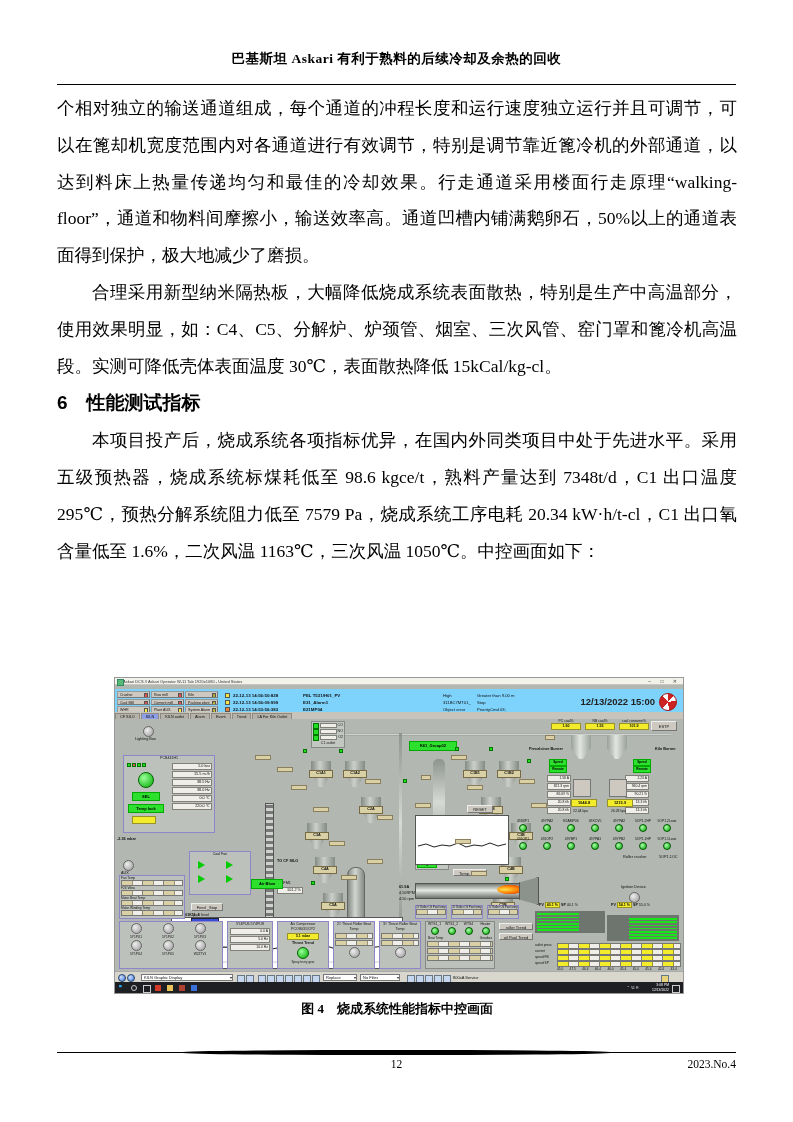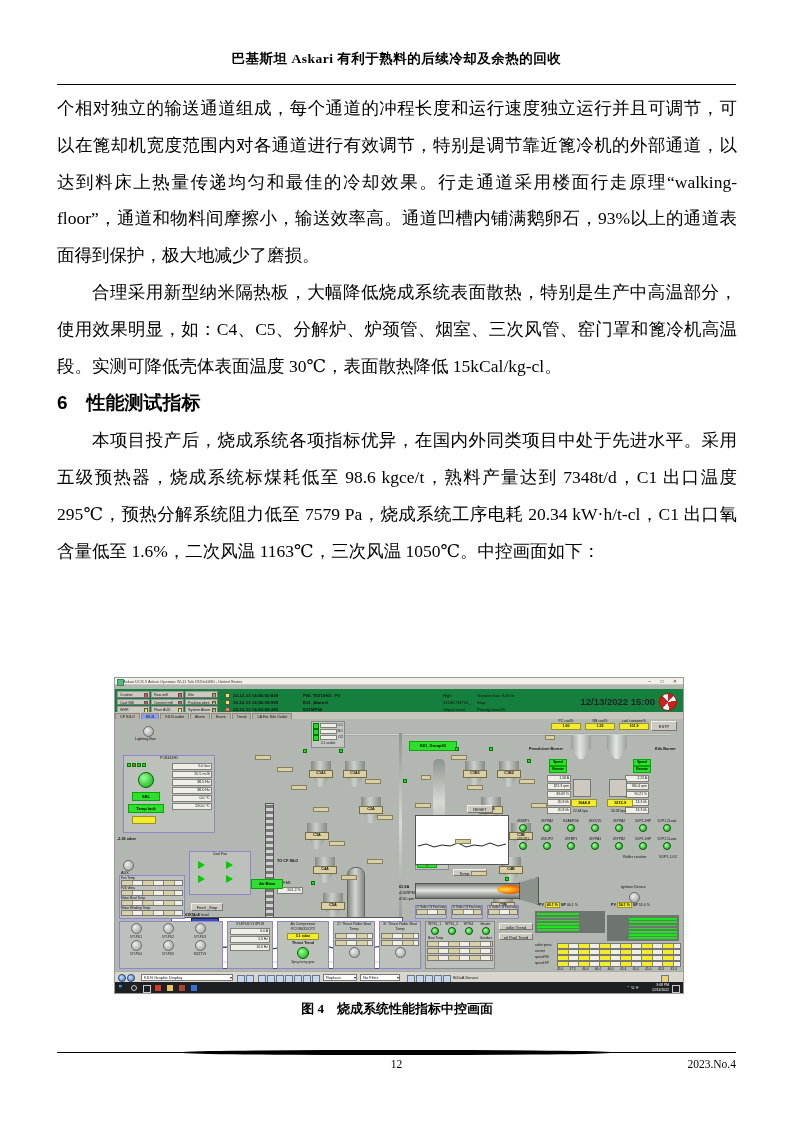--- a/index.html
+++ b/index.html
@@ -25,21 +25,21 @@
   .foot-issue{position:absolute;top:1058px;left:57px;width:679px;text-align:right;font-size:11.5px;}
 
   
   #dcs{position:absolute;top:678px;left:115px;width:568px;height:315px;background:#b3b7b1;
        font-family:"Liberation Sans","DejaVu Sans",sans-serif;color:#111;font-size:4px;
        box-shadow:0 0 0 1px #999;overflow:hidden;}
   .tbar{position:absolute;top:0;left:0;width:568px;height:7px;background:#f2f1ea;border-bottom:1px solid #c9c6bd;
         font-size:4px;line-height:7px;padding-left:8px;box-sizing:border-box;color:#333;}
   .tbar .winctl{position:absolute;right:2px;top:0;font-size:5px;letter-spacing:4px;color:#444;}
   .appicon{position:absolute;left:2px;top:1px;width:5px;height:5px;background:#5b7;border:1px solid #386;}
-  .hdr{position:absolute;top:11px;left:0;width:568px;height:27px;background:#15803d;border-bottom:1px solid #aaa;}
+  .hdr{position:absolute;top:11px;left:0;width:568px;height:27px;background:#7dd3fc;border-bottom:1px solid #aaa;}
   .navgrid{position:absolute;left:2px;top:2px;width:100px;display:grid;grid-template-columns:repeat(3,33px);grid-gap:1px;}
   .navbtn{position:relative;height:6.5px;background:#cdc9c1;border:1px solid #999;border-right-color:#777;border-bottom-color:#777;
           font-size:3.6px;line-height:6.5px;padding-left:2px;box-sizing:border-box;overflow:hidden;}
   .navbtn .badge{position:absolute;right:1px;top:1px;width:4.5px;height:4.5px;font-size:3.4px;line-height:4.5px;text-align:center;border:1px solid #555;box-sizing:border-box;}
   .alist{position:absolute;left:110px;top:3px;width:210px;}
   .arow{position:relative;height:7px;line-height:7px;}
   .arow .sq{position:absolute;left:0;top:1px;width:4.5px;height:4.5px;border:1px solid #555;box-sizing:border-box;}
   .arow .t{position:absolute;left:8px;font-weight:bold;font-size:4.4px;}
   .arow .g{position:absolute;left:78px;font-weight:bold;font-size:4.4px;}
   .stat{position:absolute;left:328px;top:3px;width:120px;}
@@ -107,21 +107,21 @@
 </style>
 </head>
 <body>
 
 <div id="page">
 
   <div class="doc-head">巴基斯坦 Askari 有利于熟料的后续冷却及余热的回收</div>
   <div class="head-rule"></div>
 
   <div class="body-text">
-    <p>个相对独立的输送通道组成，每个通道的冲程长度和运行速度独立运行并且可调节，可以在篦却机宽度范围内对各通道进行有效调节，特别是调节靠近篦冷机的外部通道，以达到料床上热量传递均匀和最佳的冷却效果。行走通道采用楼面行走原理“walking-floor”，通道和物料间摩擦小，输送效率高。通道凹槽内铺满鹅卵石，93%以上的通道表面得到保护，极大地减少了磨损。</p>
+    <p>个相对独立的输送通道组成，每个通道的冲程长度和运行速度独立运行并且可调节，可以在篦却机宽度范围内对各通道进行有效调节，特别是调节靠近篦冷机的外部通道，以达到料床上热量传递均匀和最佳的冷却效果。行走通道采用楼面行走原理“walking-floor”，通道和物料间摩擦小，输送效率高。通道凹槽内铺满鹅卵石，50%以上的通道表面得到保护，极大地减少了磨损。</p>
     <p class="ind">合理采用新型纳米隔热板，大幅降低烧成系统表面散热，特别是生产中高温部分，使用效果明显，如：C4、C5、分解炉、炉颈管、烟室、三次风管、窑门罩和篦冷机高温段。实测可降低壳体表面温度 30℃，表面散热降低 15kCal/kg-cl。</p>
     <h2>6　性能测试指标</h2>
     <p class="ind">本项目投产后，烧成系统各项指标优异，在国内外同类项目中处于先进水平。采用五级预热器，烧成系统标煤耗低至 98.6 kgce/t，熟料产量达到 7348t/d，C1 出口温度 295℃，预热分解系统阻力低至 7579 Pa，烧成系统工序电耗 20.34 kW·h/t-cl，C1 出口氧含量低至 1.6%，二次风温 1163℃，三次风温 1050℃。中控画面如下：</p>
   </div>
 
   <div id="dcs">
 
     <div class="tbar">
       <span class="appicon"></span>
       <span>Askari DCS // Askari Operator W-11 Tab 1920x1080 - United States</span>

